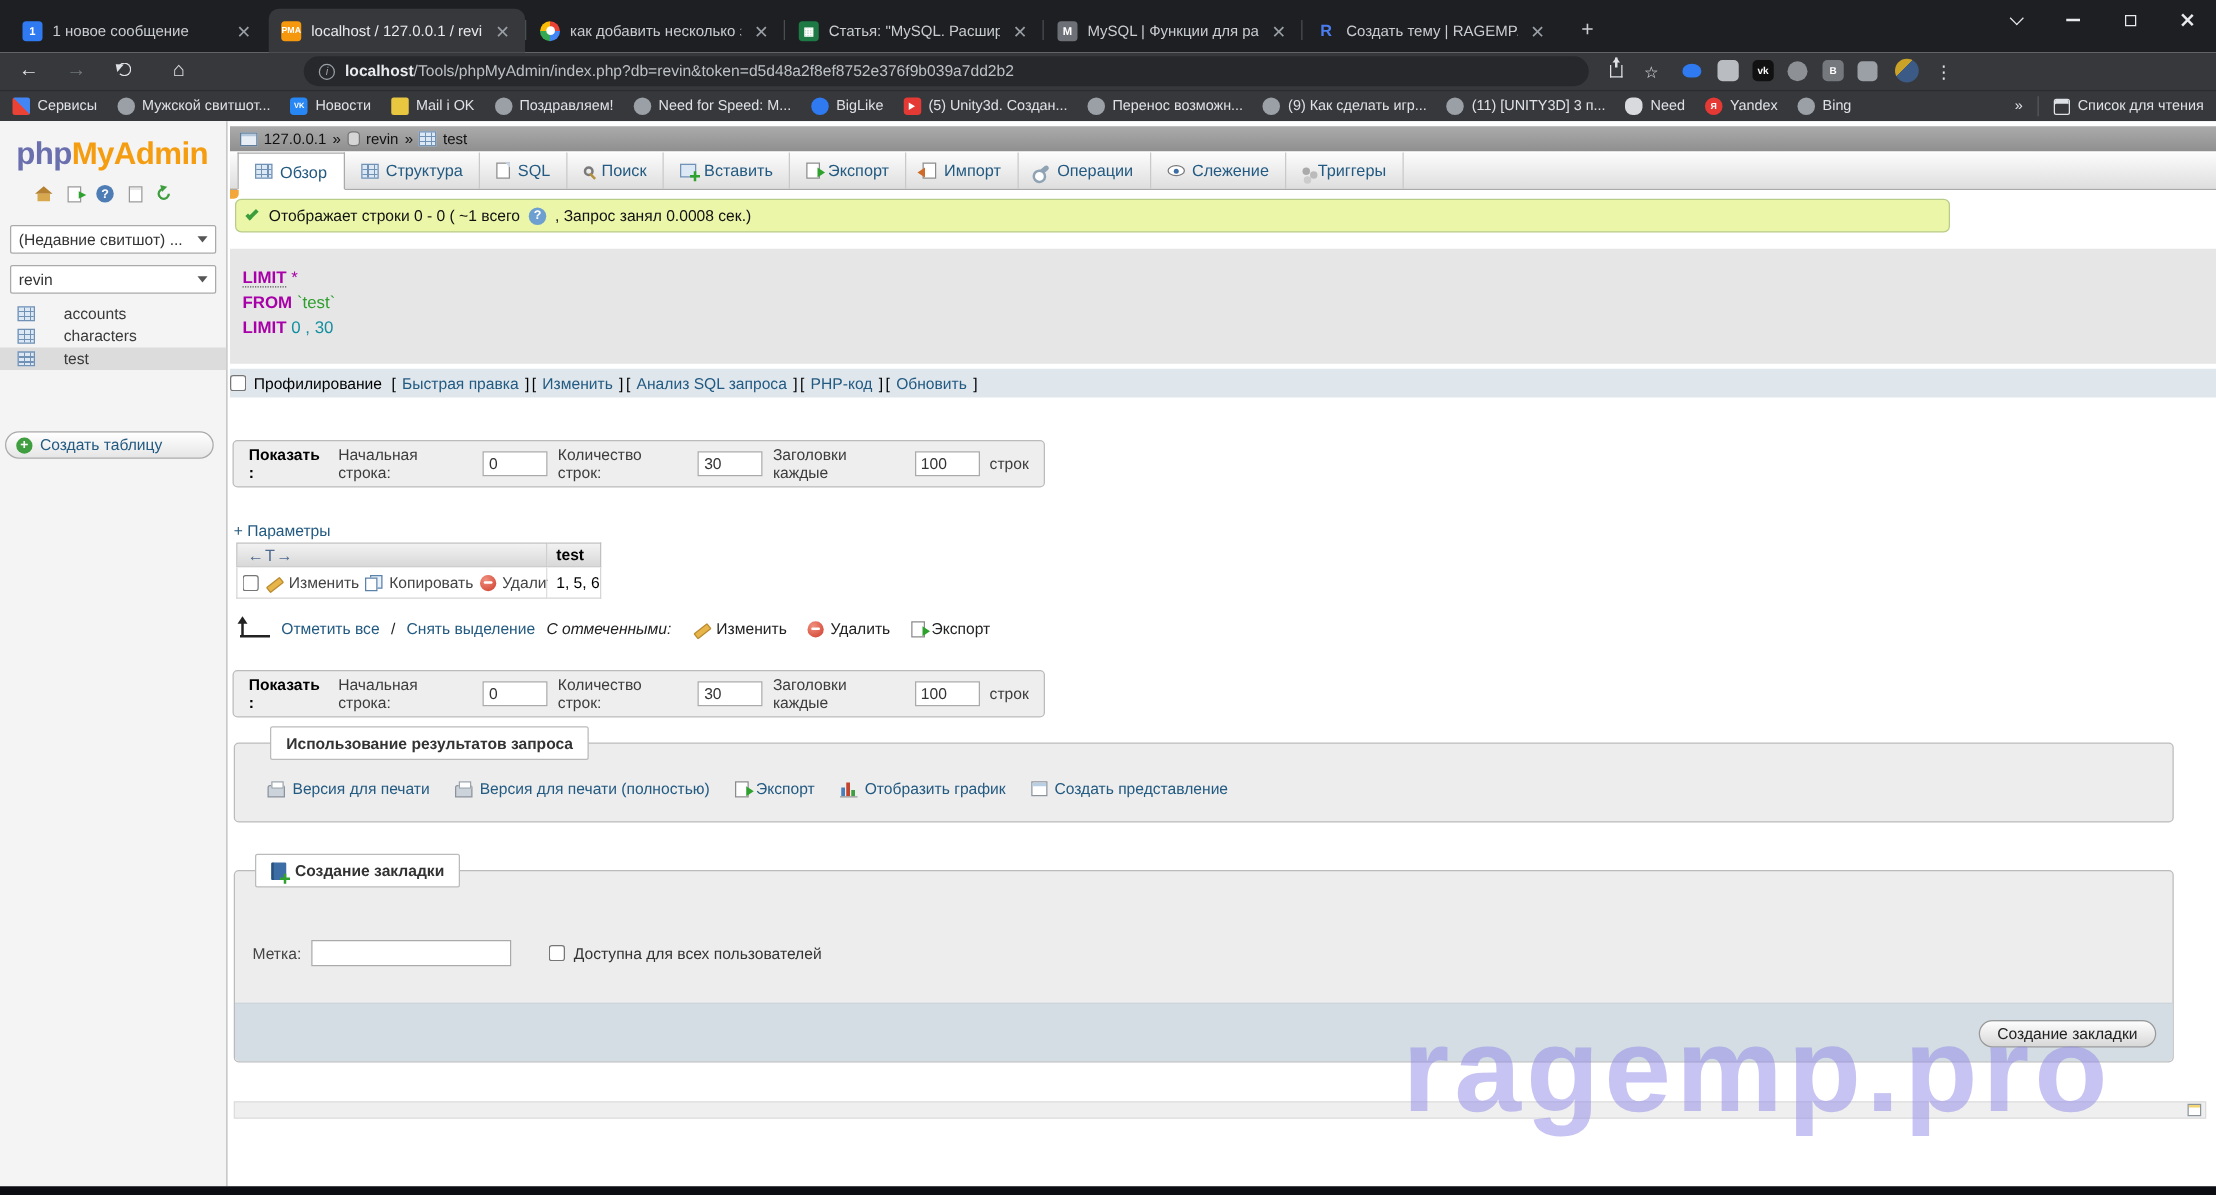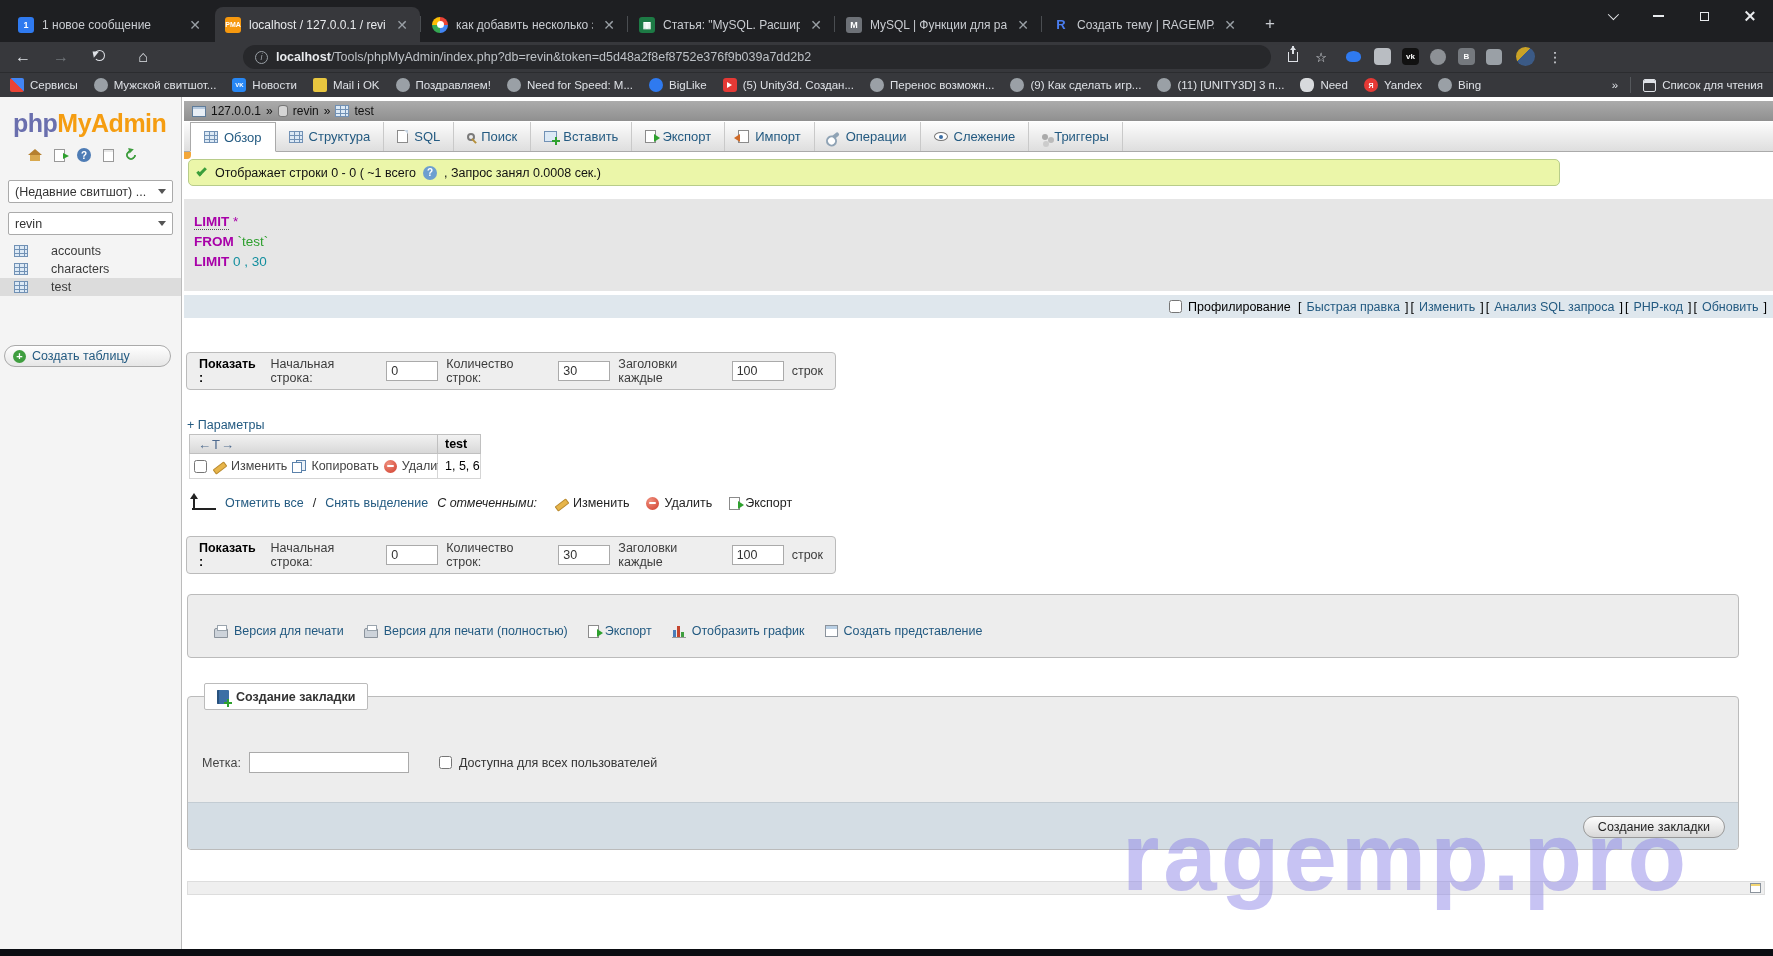--- a/index.html
+++ b/index.html
@@ -138,21 +138,21 @@
 
   .sqlbox { position:absolute; top:102px; left:0; right:0; height:92px; background:#e6e6e6; padding:13px 0 0 10px;
             font-size:13.5px; line-height:20px; }
   .kw { color:#a800a8; font-weight:bold; }
   .kw.u { border-bottom:1px dotted #555; }
   .sq-star { color:#a800a8; }
   .sq-tbl { color:#2e9f2e; }
   .sq-num { color:#148f9f; }
 
   .profrow { position:absolute; top:198px; left:0; right:0; height:23px; background:#dfe7ed;
-             display:flex; align-items:center; justify-content:flex-end; gap:2px; padding-right:6px; color:#000; }
+             display:flex; align-items:center; justify-content:flex-start; gap:2px; padding-right:6px; color:#000; }
   .profrow a { color:#235a81; text-decoration:none; padding:0 3px; }
   .profrow .cb { margin-right:4px; }
   .br { color:#000; }
 
   .showbox { position:absolute; left:2px; width:650px; height:38px; background:#eee; border:1px solid #bbb; border-radius:4px;
              display:flex; align-items:center; gap:8px; padding:0 12px; color:#3c3c3c; }
   .showbox b { color:#000; }
   .showbox input { width:52px; height:20px; border:1px solid #aaa; background:#fff; font:12.5px "Liberation Sans",sans-serif; padding-left:4px; color:#333; }
   .show1 { top:255px; } .show2 { top:439px; }
 
@@ -537,20 +537,21 @@
         <b>Показать :</b>
         <span>Начальная строка:</span>
         <input type="text" value="0" style="">
         <span>Количество строк:</span>
         <input type="text" value="30" style="">
         <span>Заголовки каждые</span>
         <input type="text" value="100" style="">
         <span>строк</span>
       </div>
 
+      <div class="legendbox lg-usage">Использование результатов запроса</div>
       <div class="fieldset fs-usage"></div>
       <div class="usagelinks">
         <a href="#">
             <span class="ico-print"></span>
             <span>Версия для печати</span>
           </a>
         <a href="#">
             <span class="ico-print"></span>
             <span>Версия для печати (полностью)</span>
           </a>

